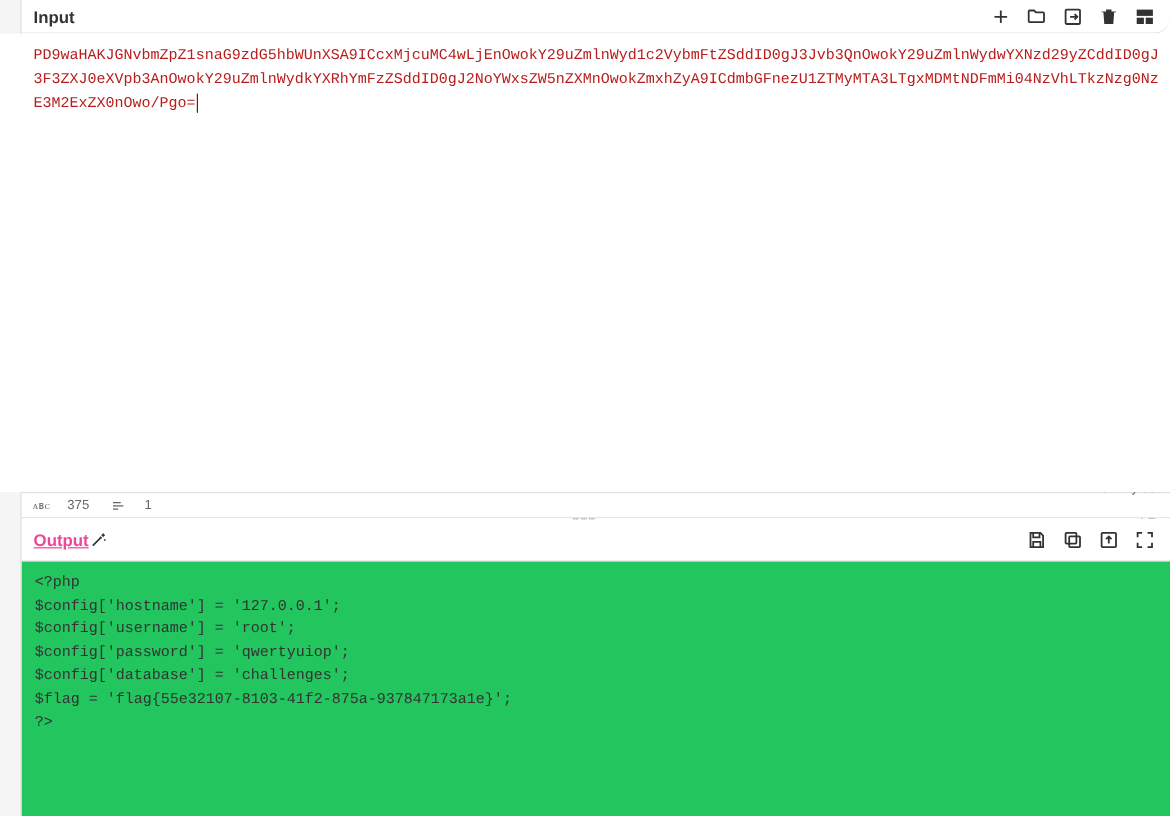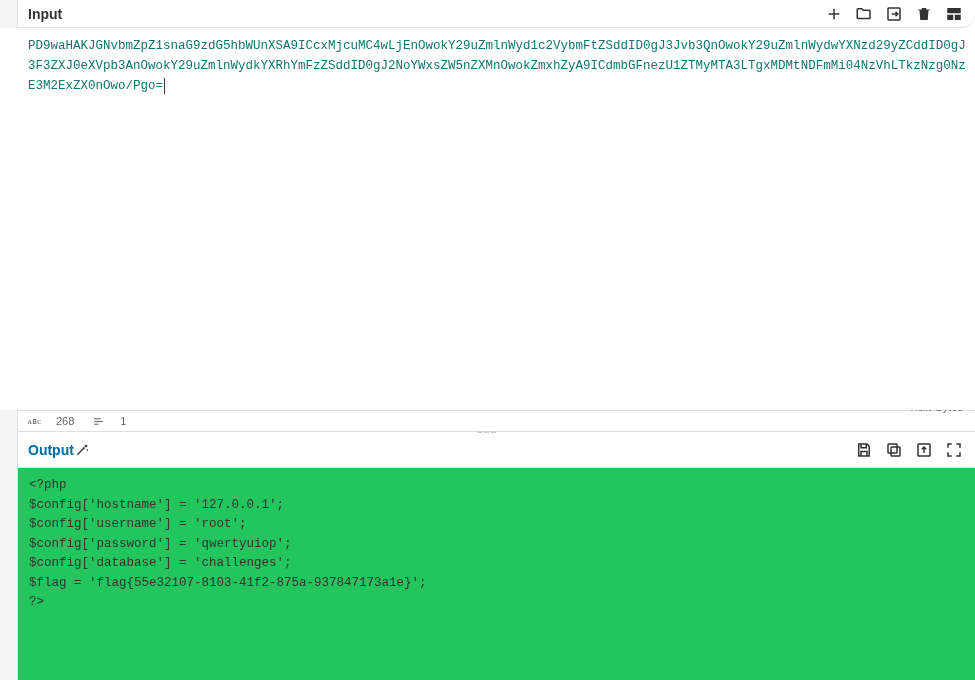--- a/index.html
+++ b/index.html
@@ -71,21 +71,21 @@
       width: 18px;
       height: 18px;
     }
     .input-area {
       flex: 0 0 auto;
       height: 382px;
       padding: 8px 8px 8px 28px;
       font-family: "Menlo", "Consolas", "Courier New", monospace;
       font-size: 12.5px;
       line-height: 20px;
-      color: #0f766e;
+      color: #b91c1c;
       word-break: break-all;
       overflow: hidden;
       position: relative;
       background: #fff;
     }
     .input-text {
       word-break: break-all;
     }
     .cursor {
       display: inline-block;
@@ -134,21 +134,22 @@
       display: flex;
       align-items: center;
       height: 36px;
       padding: 0 12px 0 28px;
       border-bottom: 1px solid #e0e0e0;
       background: #fff;
     }
     .output-title {
       font-weight: 600;
       font-size: 14px;
-      color: #0369a1;
+      color: #ec4899;
+      text-decoration: underline;
     }
     .magic-icon {
       width: 16px;
       height: 16px;
       cursor: pointer;
     }
     .output-area {
       flex: 1;
       padding: 8px 8px 8px 28px;
       font-family: "Menlo", "Consolas", "Courier New", monospace;
@@ -223,21 +224,21 @@
   </div>
 
   <div class="input-area">
     <span class="input-text">PD9waHAKJGNvbmZpZ1snaG9zdG5hbWUnXSA9ICcxMjcuMC4wLjEnOwokY29uZmlnWyd1c2VybmFtZSddID0gJ3Jvb3QnOwokY29uZmlnWydwYXNzd29yZCddID0gJ3F3ZXJ0eXVpb3AnOwokY29uZmlnWydkYXRhYmFzZSddID0gJ2NoYWxsZW5nZXMnOwokZmxhZyA9ICdmbGFnezU1ZTMyMTA3LTgxMDMtNDFmMi04NzVhLTkzNzg0NzE3M2ExZX0nOwo/Pgo=</span><span class="cursor"></span>
   </div>
 
   <div class="status-bar">
     <div class="status-left">
       <span class="status-item">
         <span class="status-icon mono-small">ᴀʙᴄ</span>
-        <span>268</span>
+        <span>375</span>
       </span>
       <span class="status-item">
         <span class="status-icon">
           <svg viewBox="0 0 24 24" fill="none" stroke="currentColor" stroke-width="2">
             <line x1="4" y1="7" x2="16" y2="7"></line>
               <line x1="4" y1="12" x2="20" y2="12"></line>
               <line x1="4" y1="17" x2="12" y2="17"></line>
           </svg>
         </span>
         <span>1</span>

